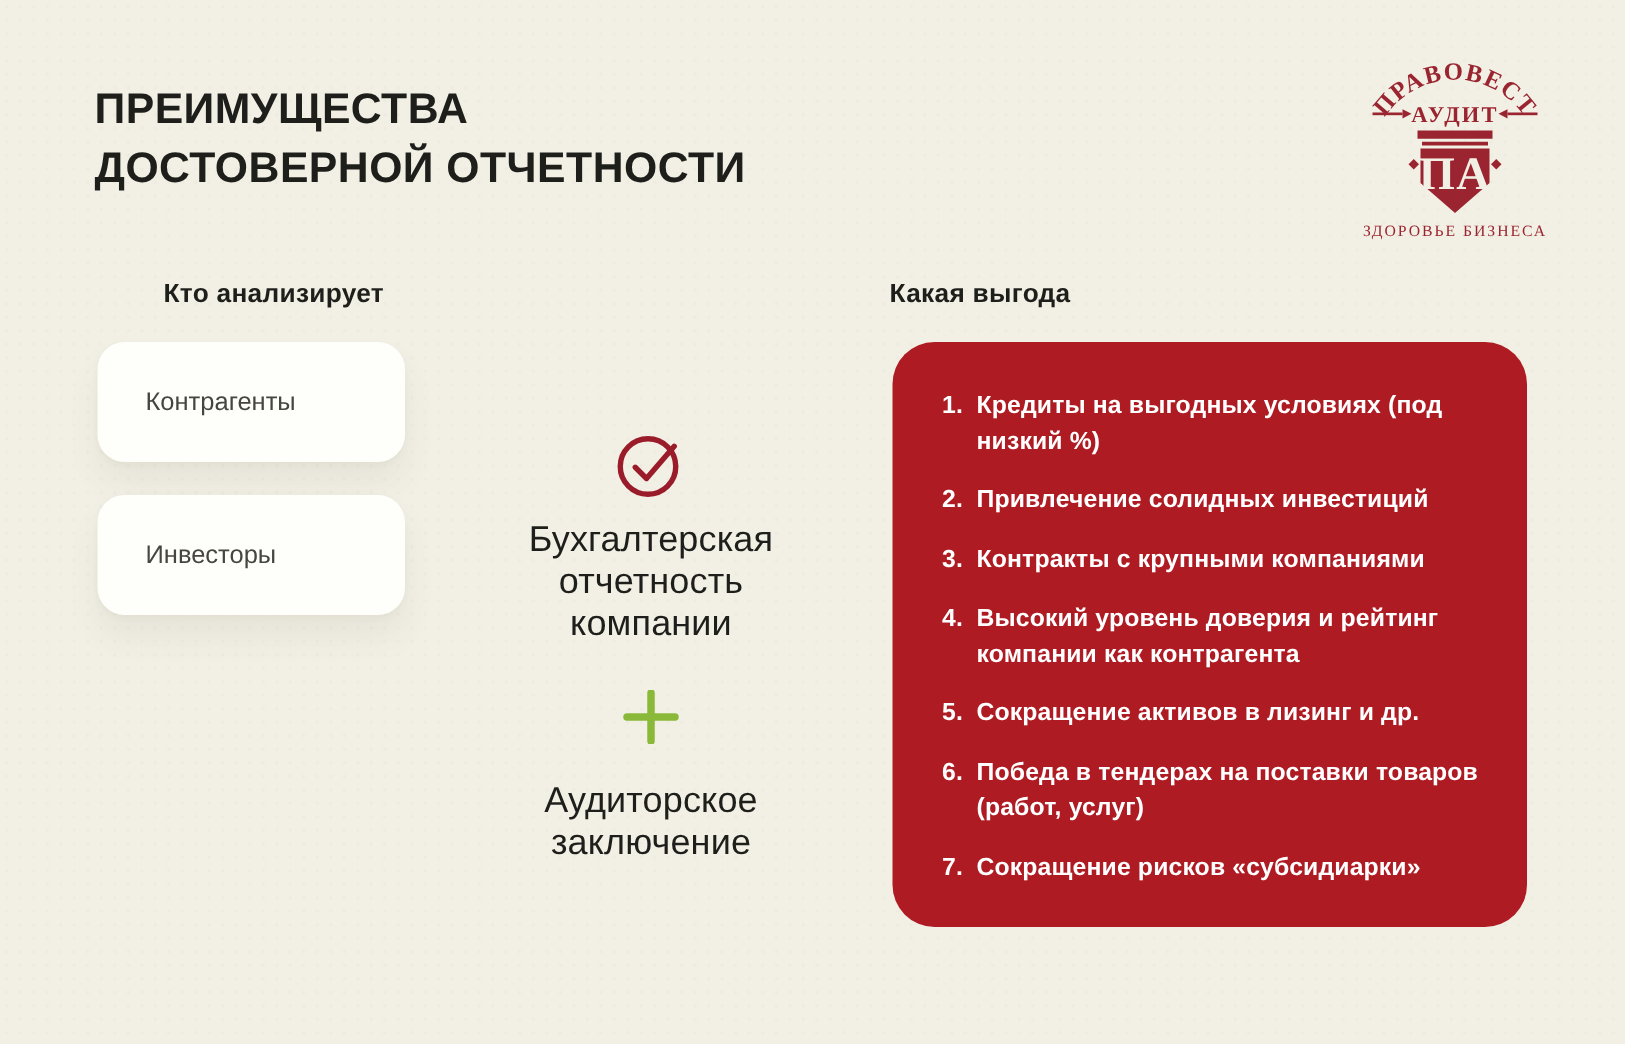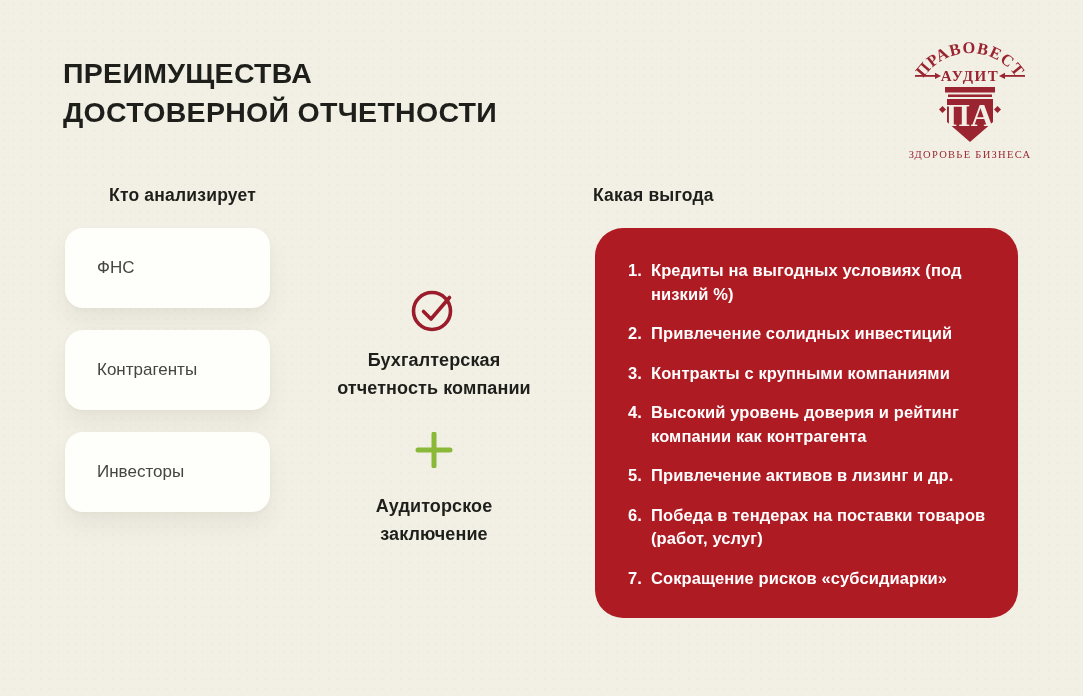--- a/index.html
+++ b/index.html
@@ -35,21 +35,21 @@
   .heading-right{left:593px;top:185px;}
   
   .cards{position:absolute;left:65px;top:228px;width:205px;display:flex;flex-direction:column;gap:22px;}
   .card{height:80px;background:var(--card-bg);border-radius:18px;display:flex;align-items:center;
     padding-left:32px;font-size:17px;color:var(--card-text);
     box-shadow:0 14px 22px rgba(90,85,50,.07), 0 2px 4px rgba(90,85,50,.04);}
   
   .formula{position:absolute;left:325px;top:288px;width:218px;display:flex;flex-direction:column;
     align-items:center;text-align:center;color:var(--ink);}
   .formula .icon-check{margin-bottom:14px;color:var(--check-red);}
-  .formula-text{font-size:18px;font-weight:bold;line-height:28px;letter-spacing:.1px;}
+  .formula-text{font-size:24px;font-weight:normal;line-height:28px;letter-spacing:.1px;}
   .formula-text.part2{max-width:164px;}
   .icon-plus{margin:30px 0 24px 0;color:var(--plus-green);}
   
   .panel{position:absolute;left:595px;top:228px;width:423px;height:390px;background:var(--panel-red);
     border-radius:28px;padding:31px 30px 26px 33px;}
   .benefit-list{list-style:none;display:flex;flex-direction:column;gap:16px;}
   .benefit-item{display:flex;color:#fff;font-size:16.5px;font-weight:bold;line-height:23.5px;letter-spacing:.1px;}
   .benefit-num{flex:0 0 23px;}
   .benefit-text{flex:1;}
 </style>
@@ -90,23 +90,20 @@
         <polygon points="94.5,72 98,75.5 94.5,79 91,75.5"></polygon>
       </g>
       <text x="67" y="92" text-anchor="middle" font-family="Liberation Serif, DejaVu Serif, serif" font-weight="bold" font-size="31" fill="#F2F0E5" letter-spacing="1">ПА</text>
     </svg>
     <div class="logo-tagline">ЗДОРОВЬЕ БИЗНЕСА</div>
   </div>
 
   <div class="sec-heading heading-left">Кто анализирует</div>
   <div class="cards">
 
-      <div class="card">
-        <span>ФНС</span>
-      </div>
 
       <div class="card">
         <span>Контрагенты</span>
       </div>
 
       <div class="card">
         <span>Инвесторы</span>
       </div>
 
     </div>
@@ -142,21 +139,21 @@
           <span class="benefit-text">Контракты с крупными компаниями</span>
         </li>
 
         <li class="benefit-item">
           <span class="benefit-num">4.</span>
           <span class="benefit-text">Высокий уровень доверия и рейтинг компании как контрагента</span>
         </li>
 
         <li class="benefit-item">
           <span class="benefit-num">5.</span>
-          <span class="benefit-text">Привлечение активов в лизинг и др.</span>
+          <span class="benefit-text">Сокращение активов в лизинг и др.</span>
         </li>
 
         <li class="benefit-item">
           <span class="benefit-num">6.</span>
           <span class="benefit-text">Победа в тендерах на поставки товаров (работ, услуг)</span>
         </li>
 
         <li class="benefit-item">
           <span class="benefit-num">7.</span>
           <span class="benefit-text">Сокращение рисков «субсидиарки»</span>

